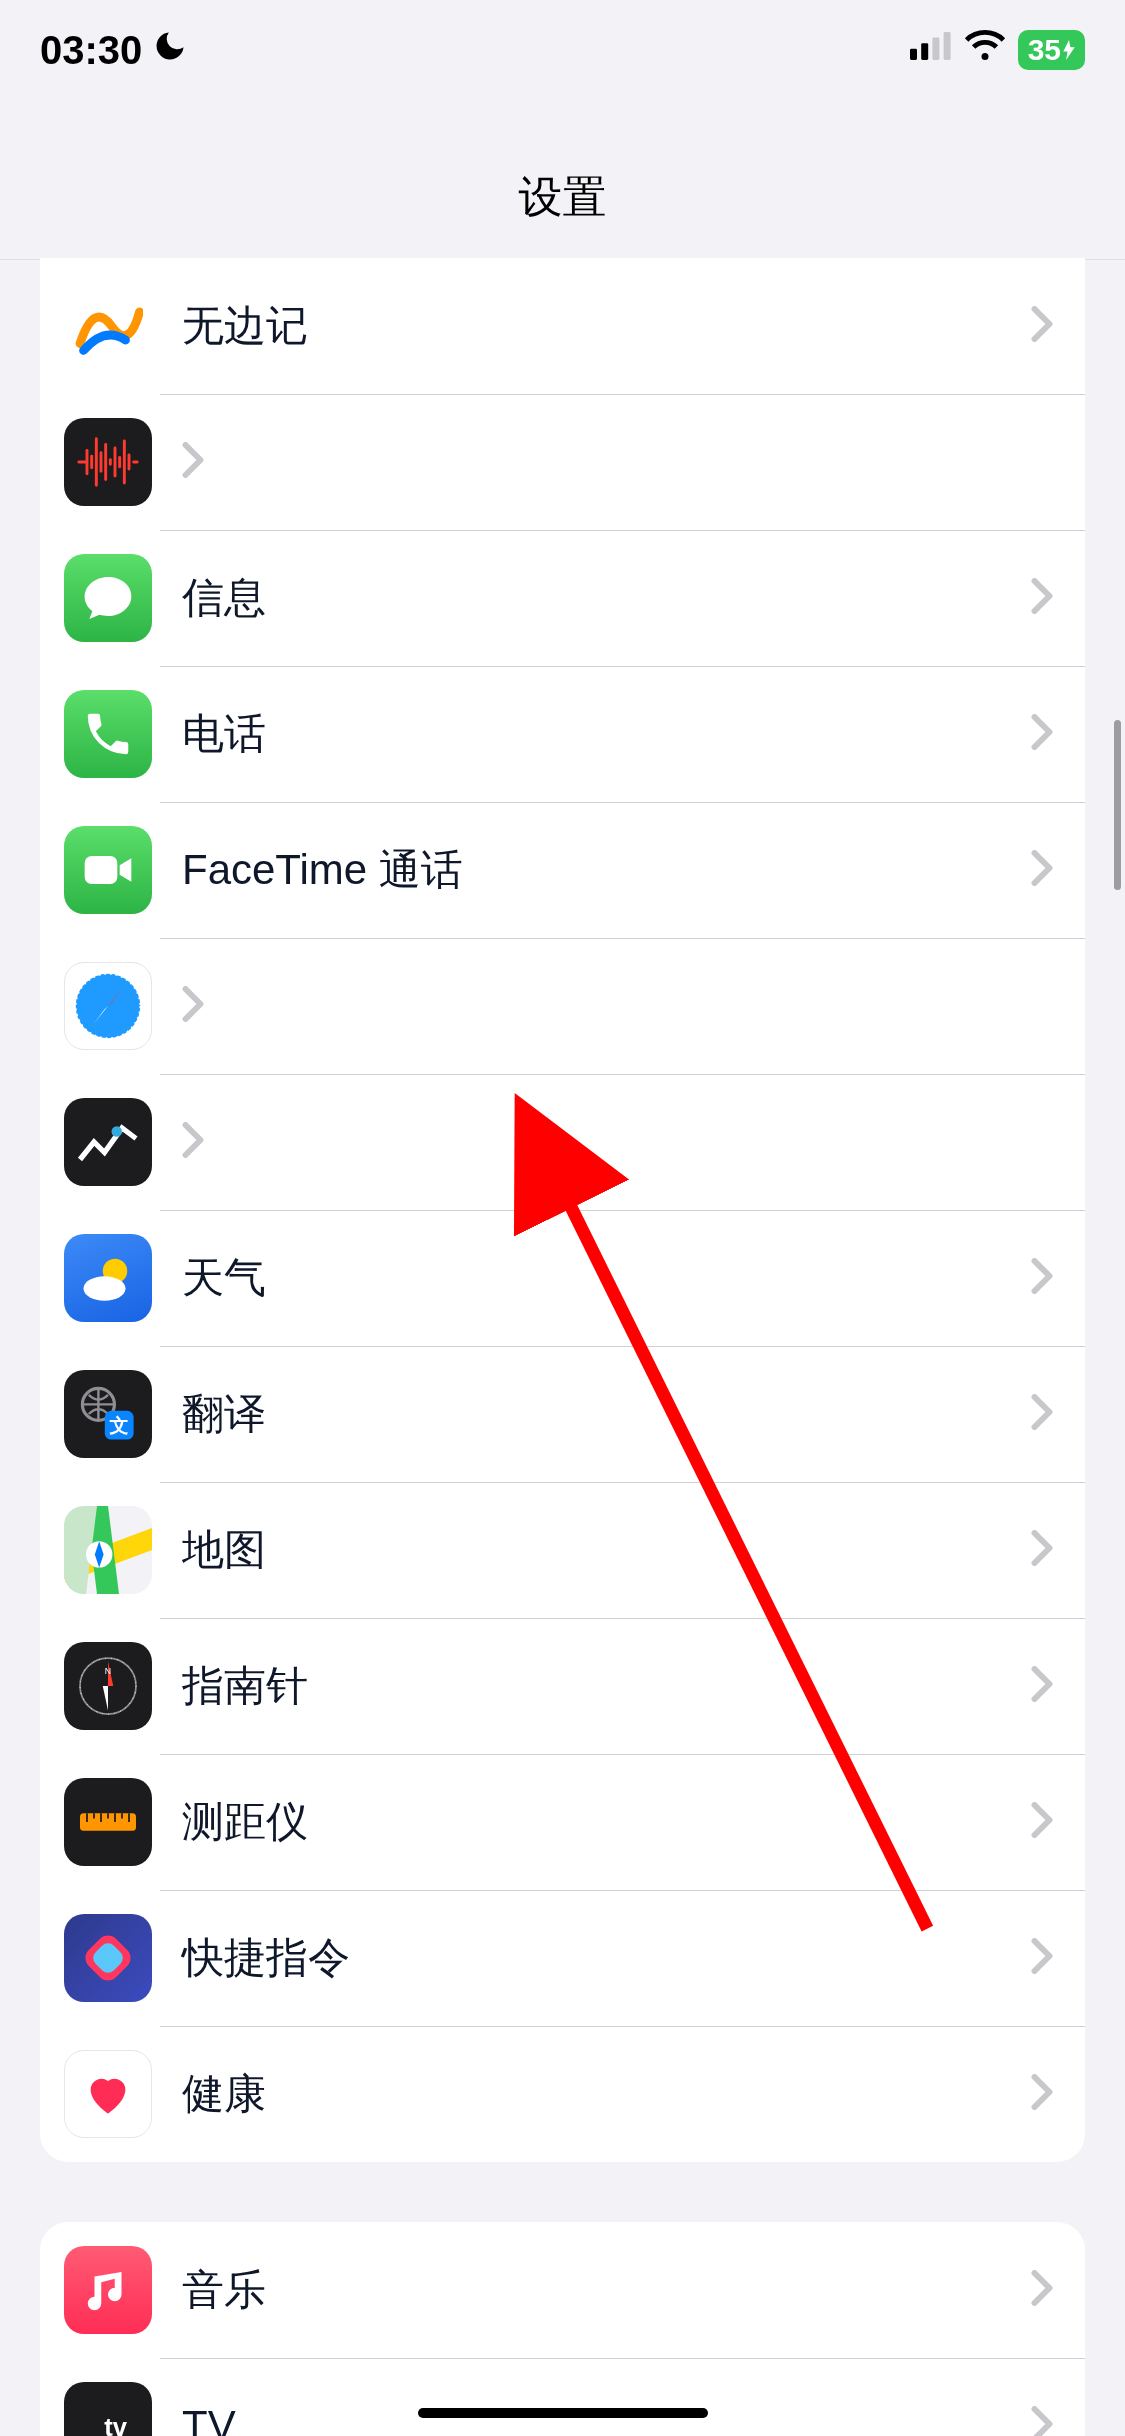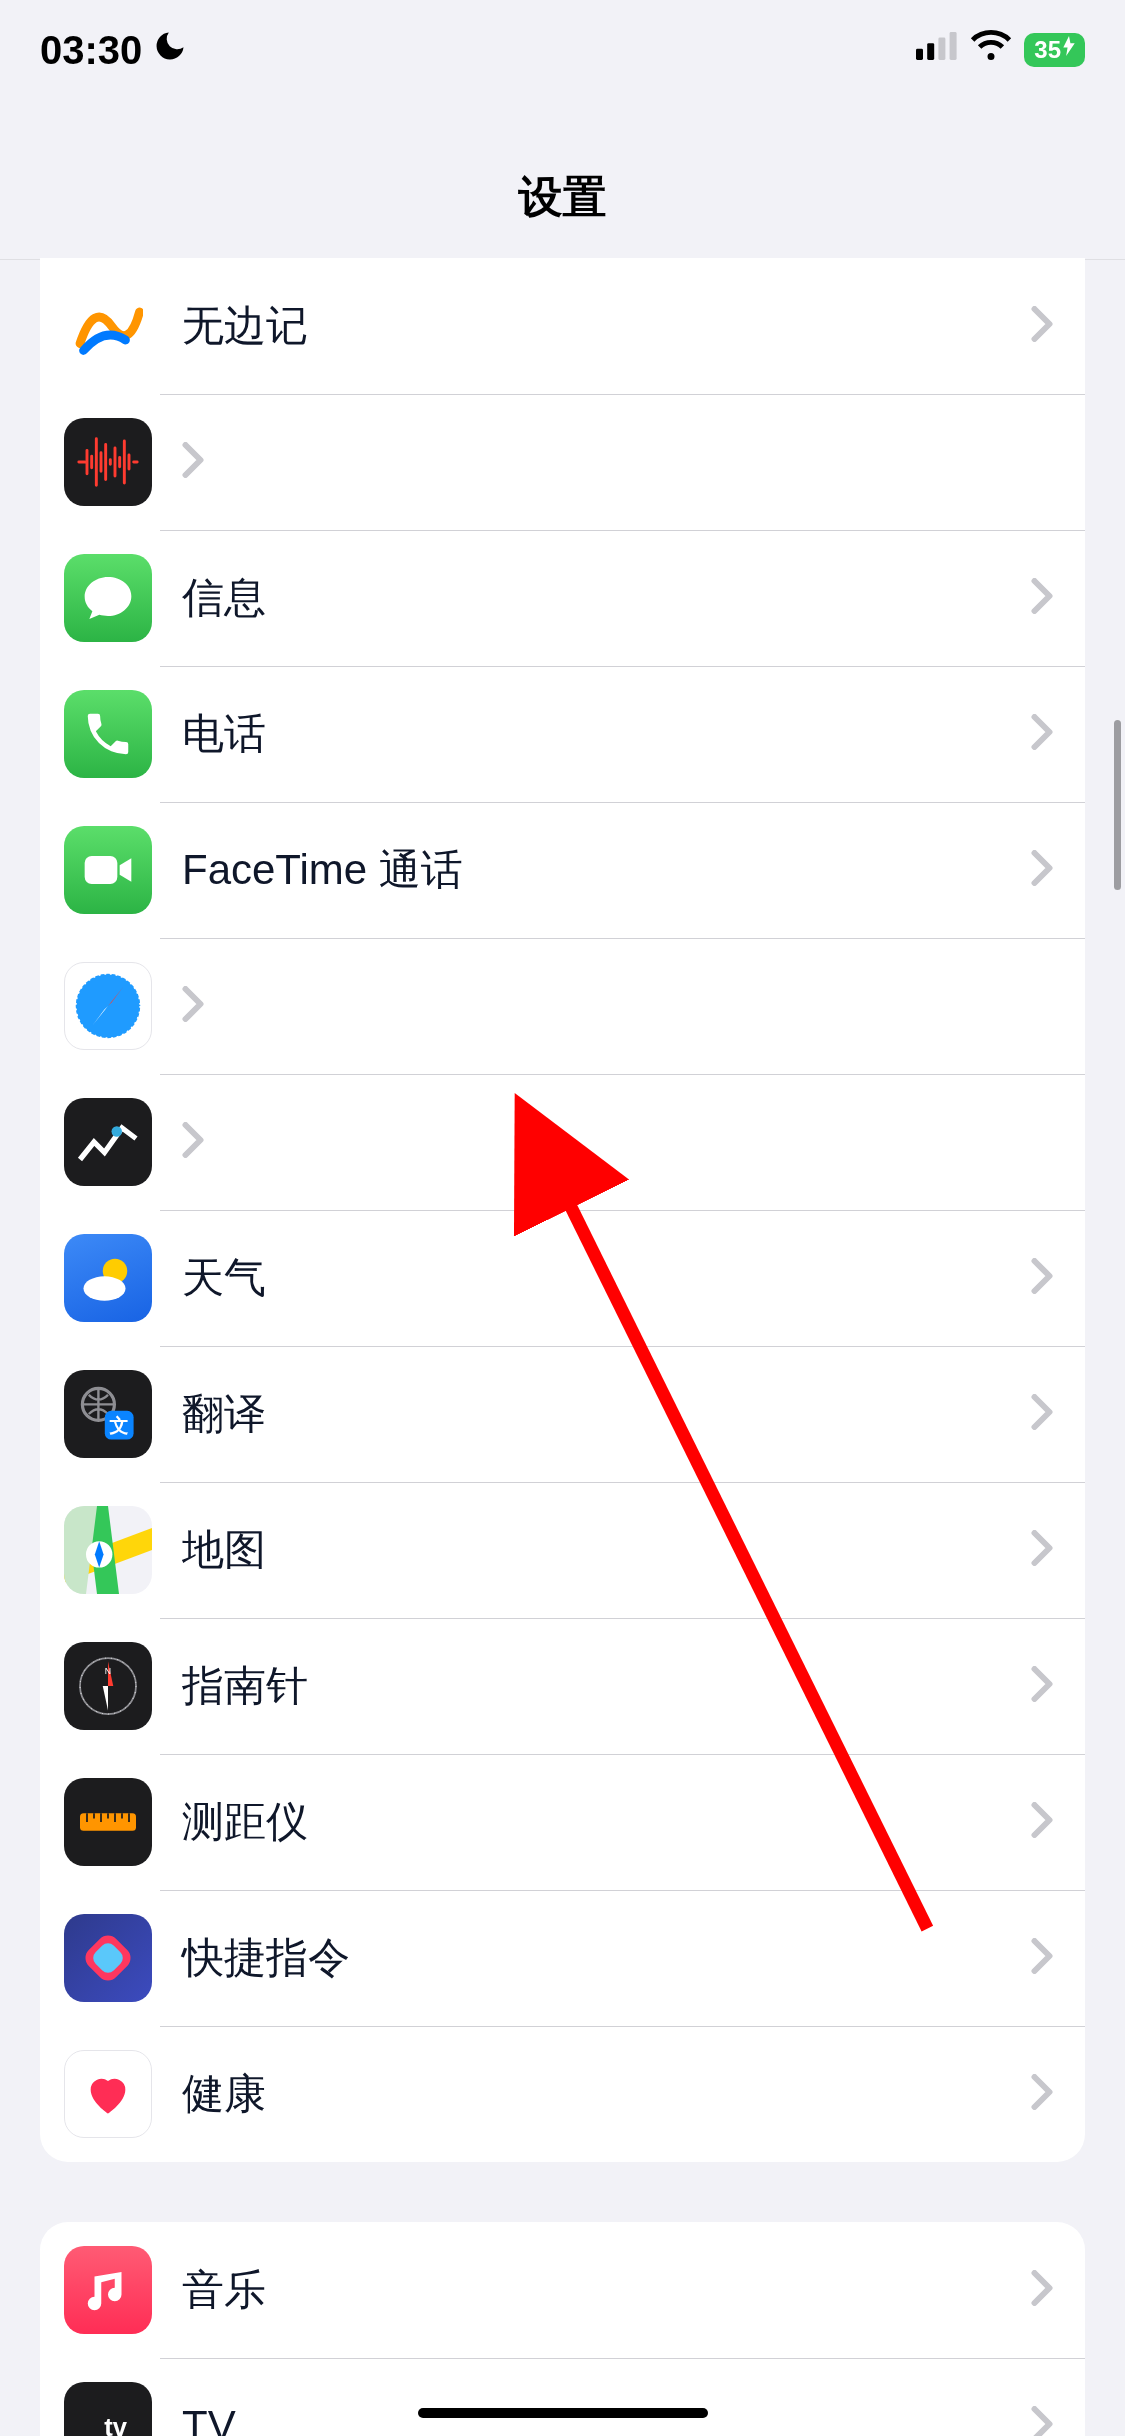--- a/index.html
+++ b/index.html
@@ -18,33 +18,33 @@
       justify-content: space-between;
       padding: 0 40px;
       font-size: 40px;
       font-weight: 600;
     }
     .status-left { display: flex; align-items: center; gap: 10px; }
     .status-right { display: flex; align-items: center; gap: 12px; }
     .moon-icon svg { width: 36px; height: 36px; }
     .signal-icon svg, .wifi-icon svg { width: 42px; height: 36px; }
     .battery {
-      display: flex; 
+      display: flex; align-items: center;
       background: #34c759; color: #fff;
       border-radius: 10px; padding: 3px 10px;
-      font-size: 24px; font-weight: 700;
+      font-size: 30px; font-weight: 700;
       position: relative;
     }
     .nav-header {
       height: 160px;
       display: flex; align-items: center; justify-content: center;
       background: #f2f2f7;
       border-bottom: 1px solid rgba(0,0,0,0.08);
     }
-    .nav-title { font-size: 44px; font-weight: 700; margin-top: 36px; }
+    .nav-title { font-size: 44px; font-weight: 400; margin-top: 36px; }
     .scroll-area {
       padding: 0 40px;
       position: relative;
     }
     .section {
       background: #fff;
       border-radius: 28px;
       overflow: hidden;
       margin-bottom: 60px;
     }

